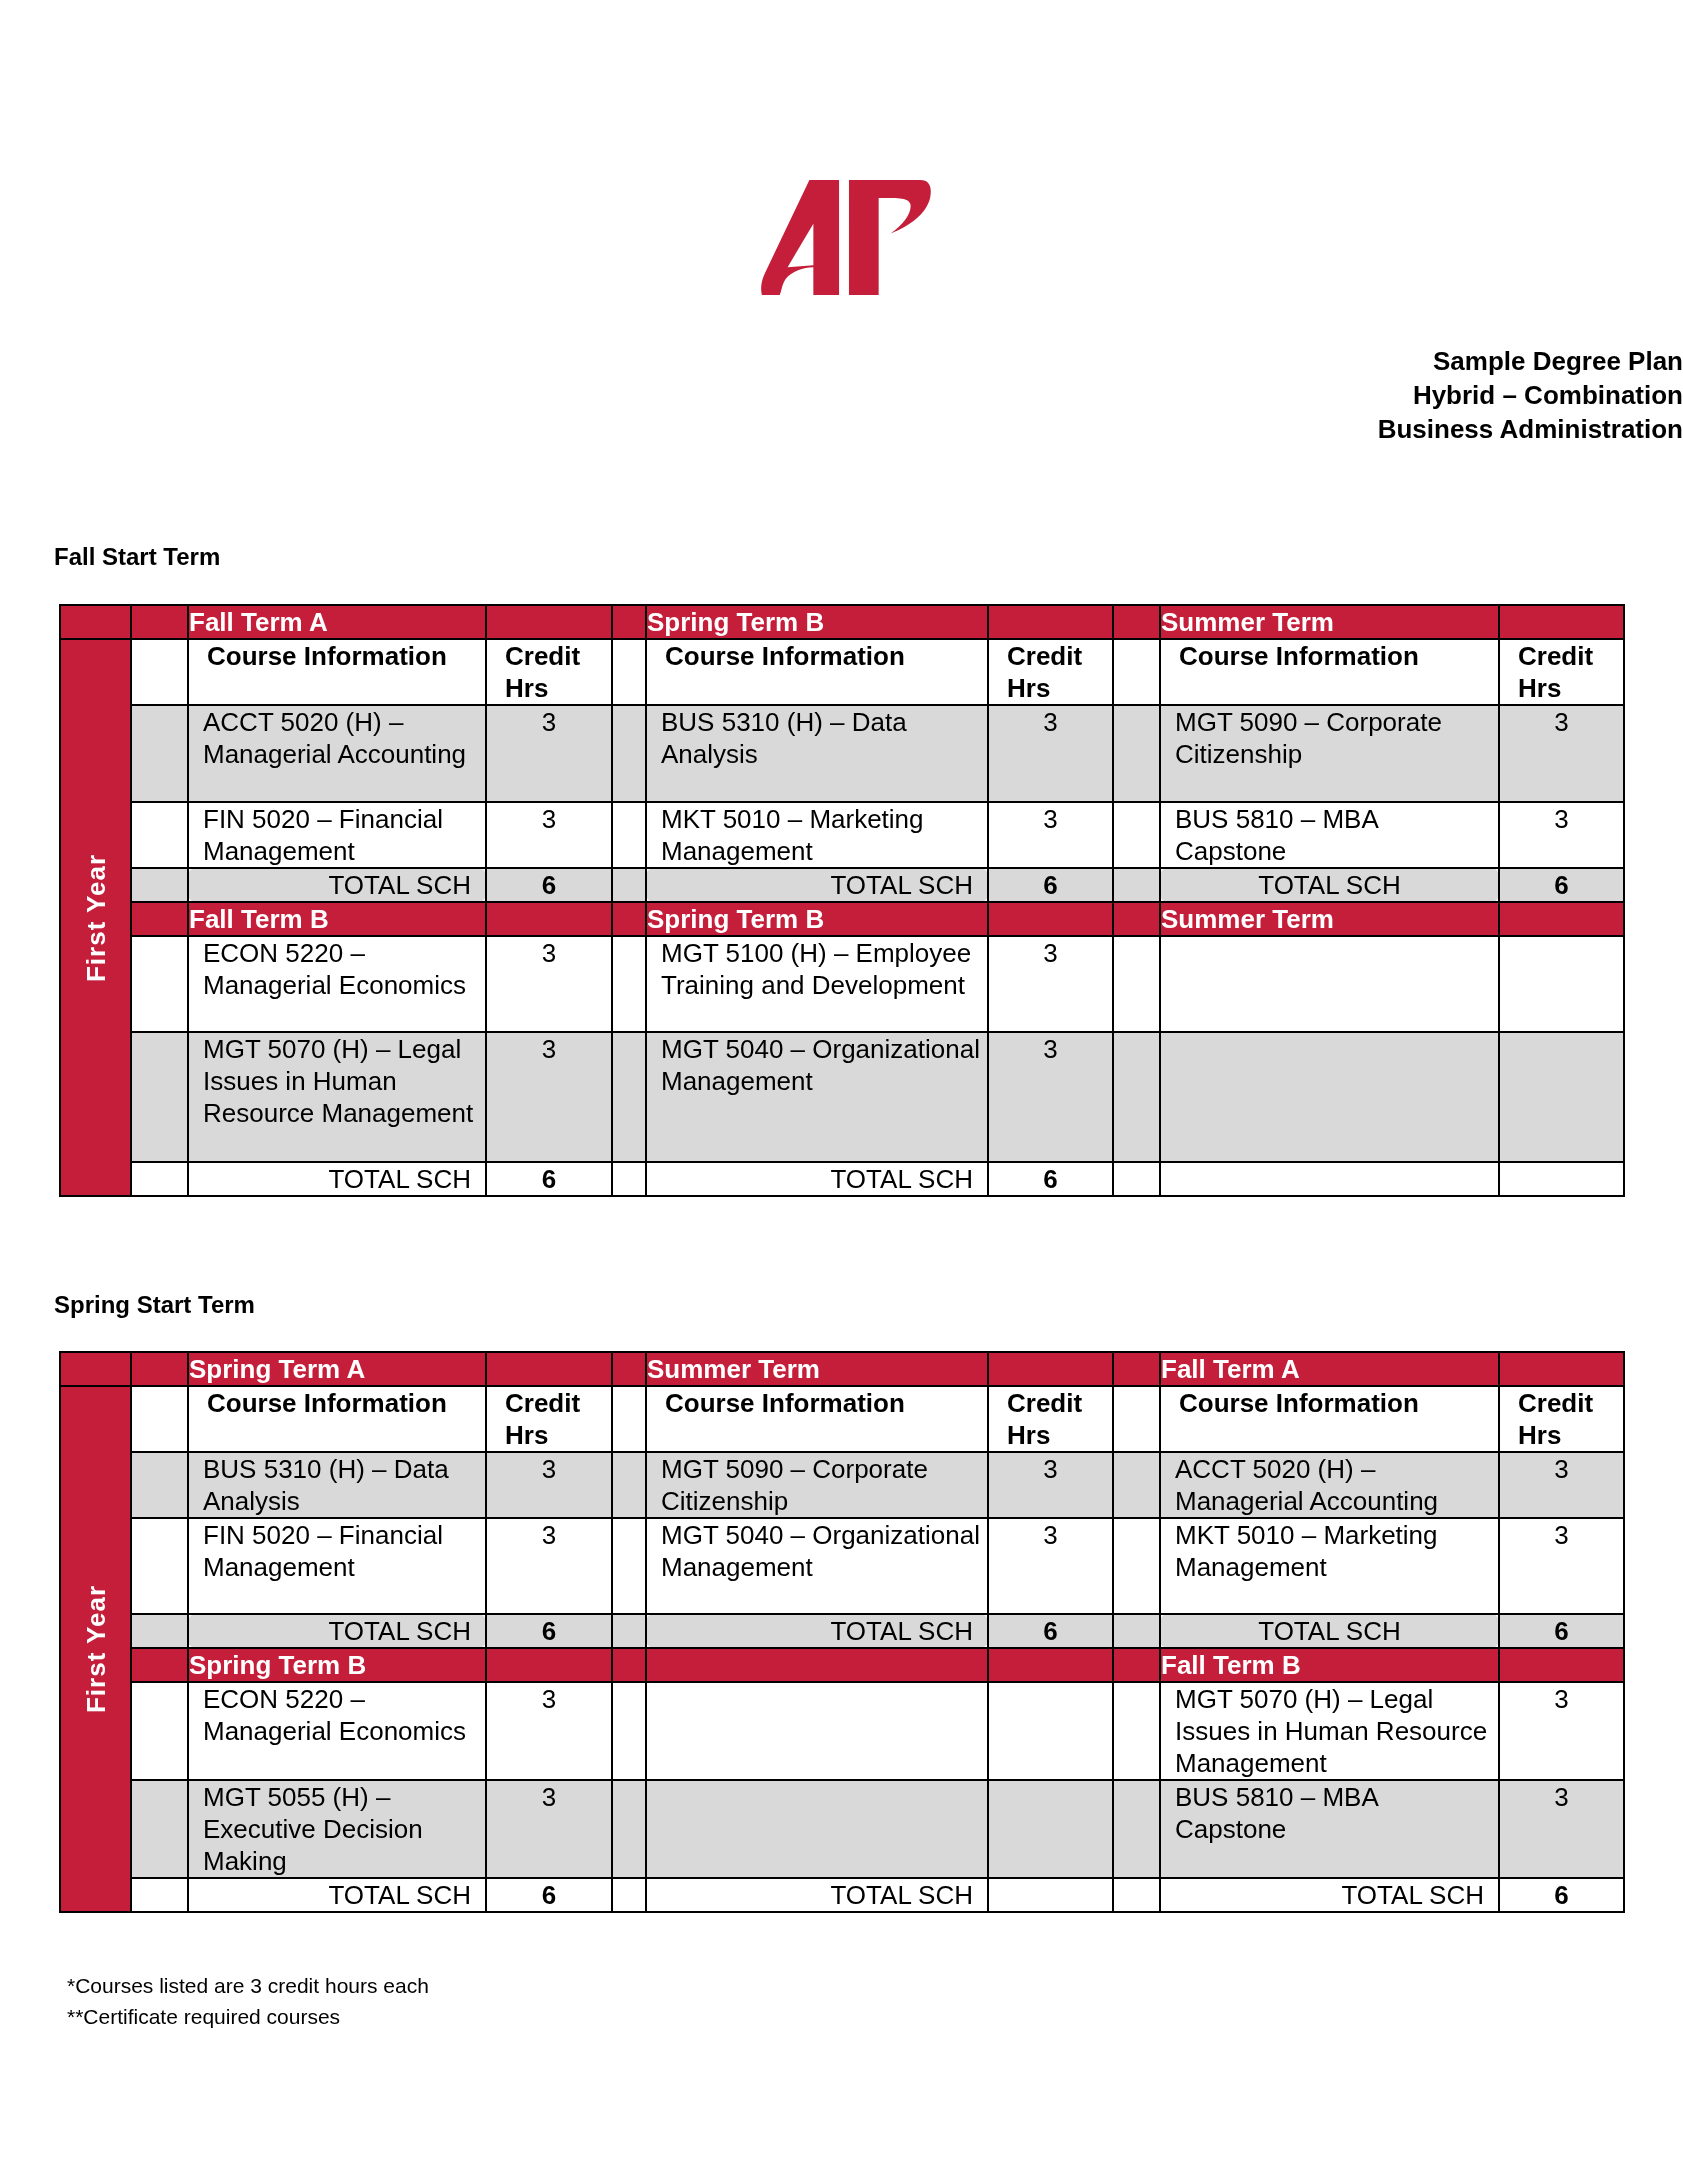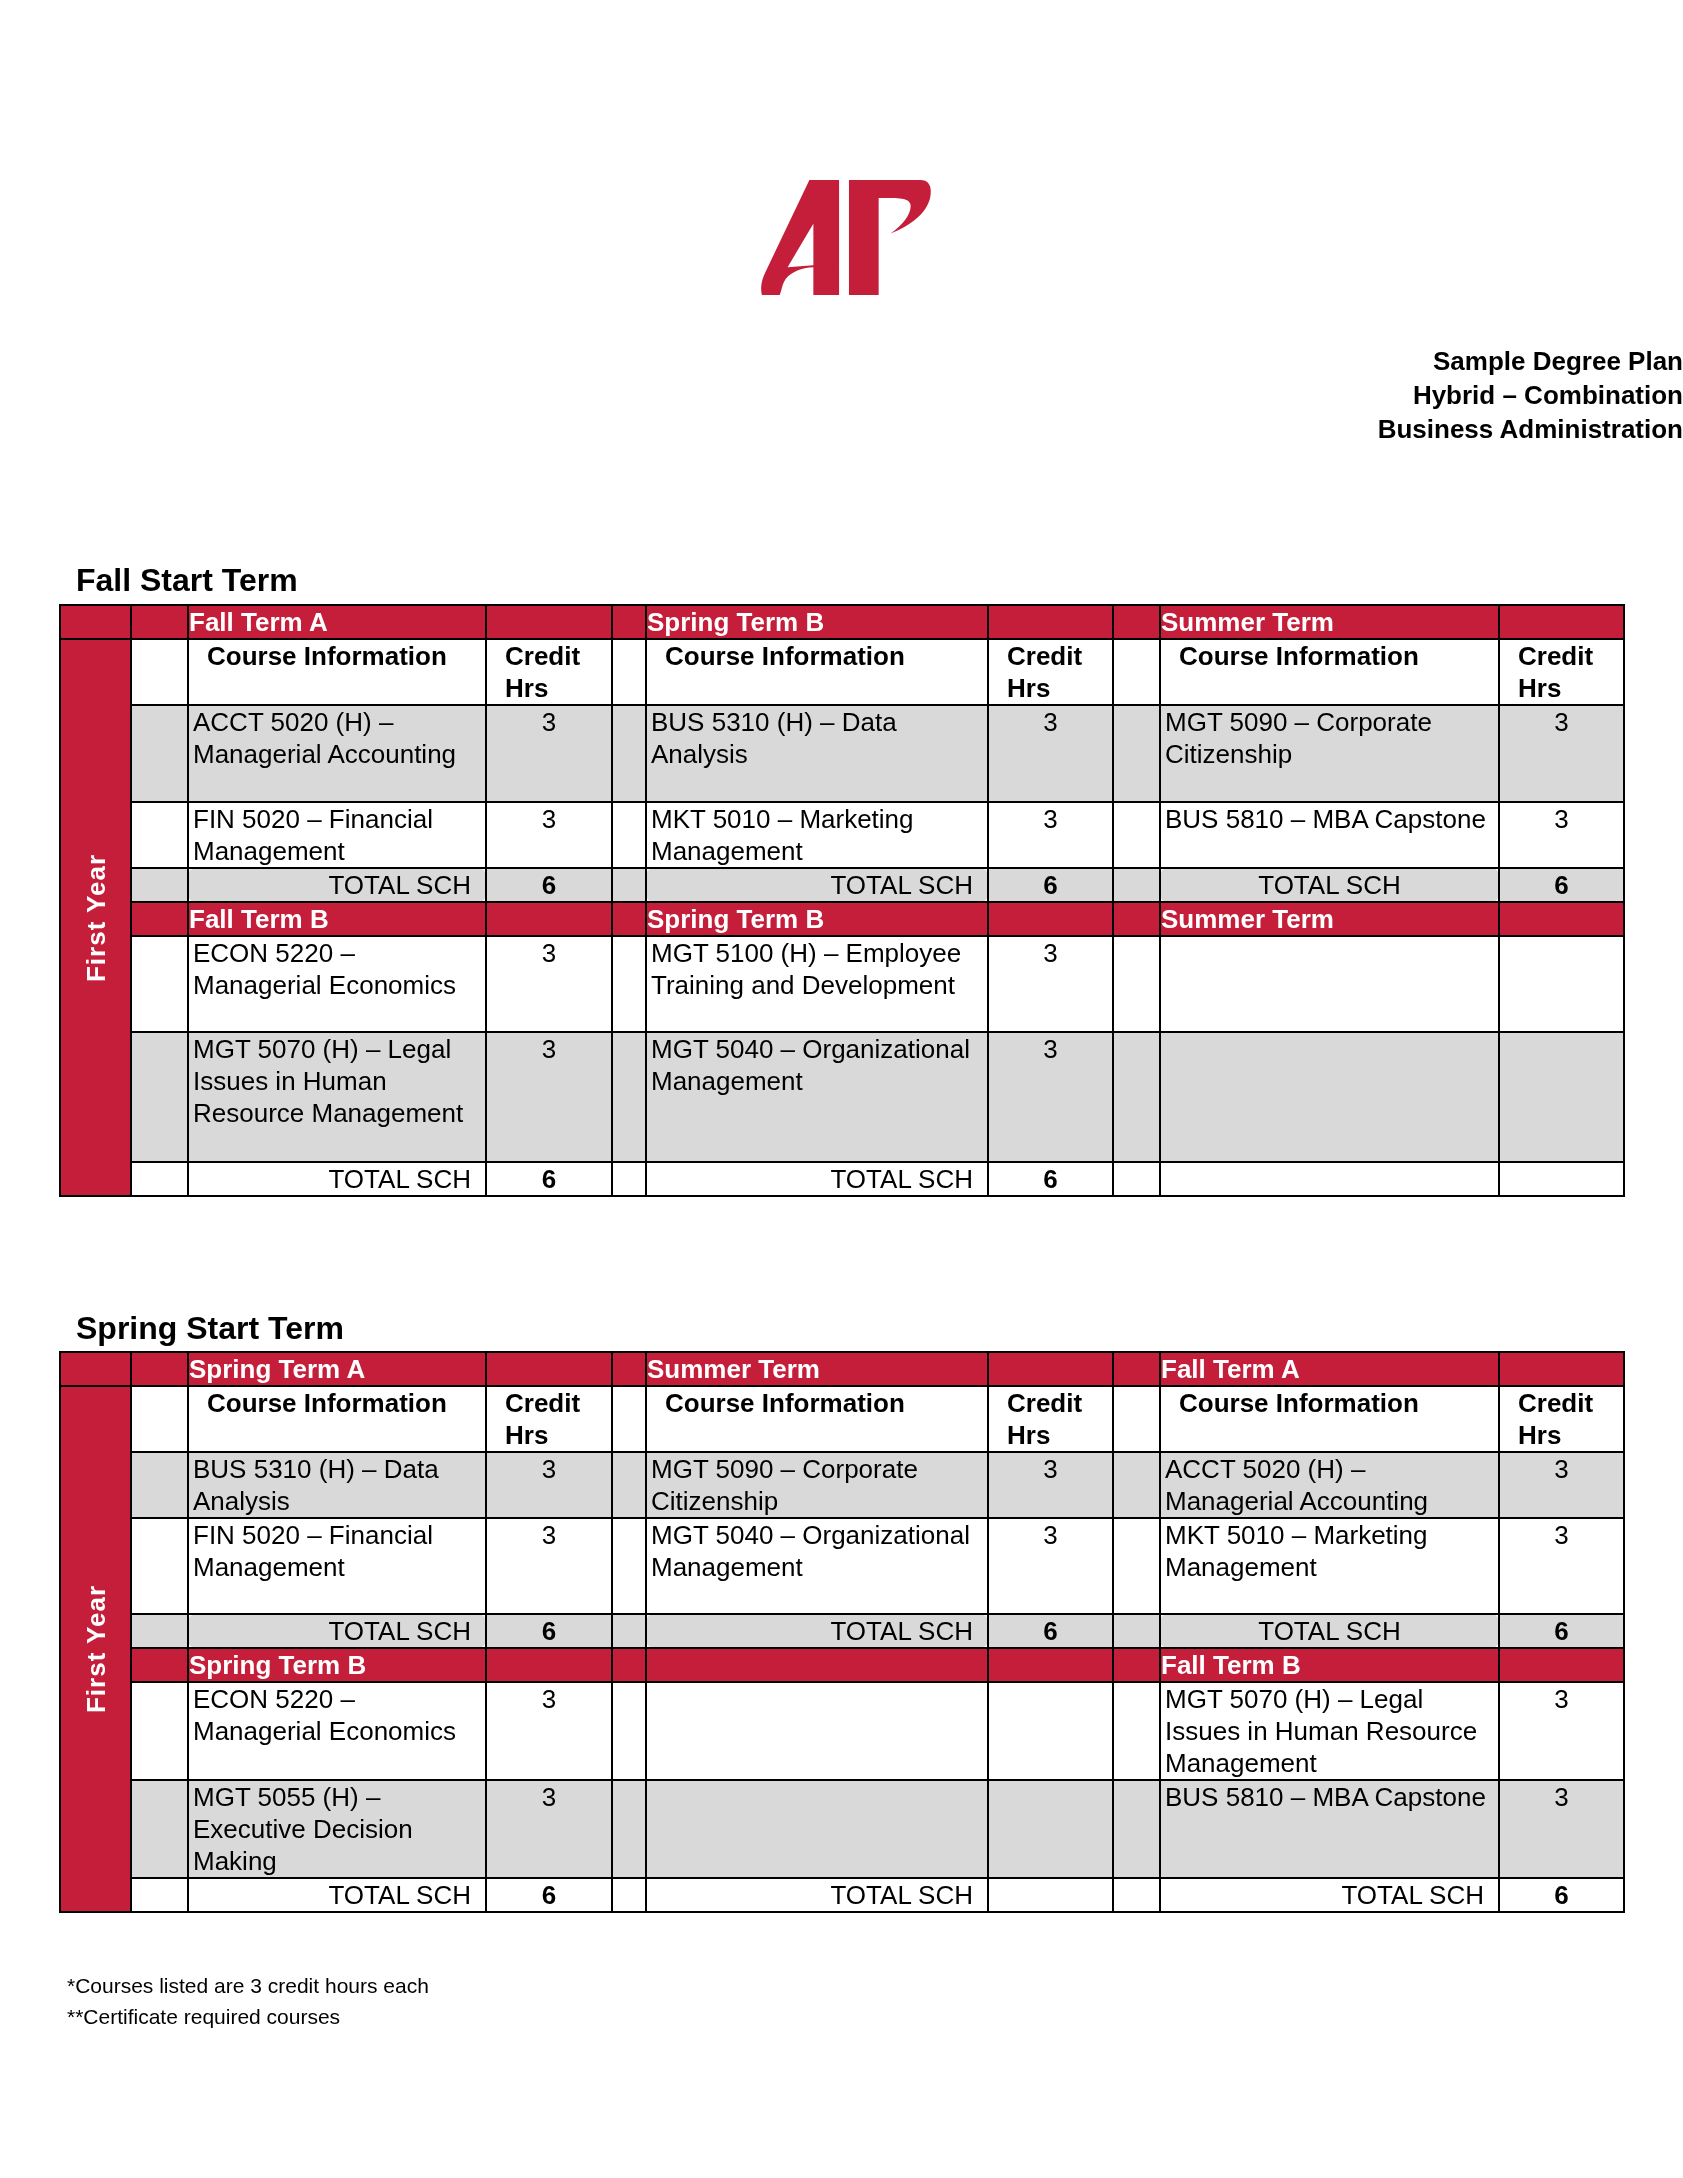--- a/index.html
+++ b/index.html
@@ -1,27 +1,27 @@
 <!DOCTYPE html>
 <html><head>
 <meta charset="utf-8">
 <style>
   html, body { margin: 0; padding: 0; background: #ffffff; }
   body { width: 1683px; height: 2178px; position: relative; font-family: "Liberation Sans", sans-serif; color: #000; }
   .logo { position: absolute; left: 752px; top: 168px; width: 188px; height: 139px; }
   .title-block { position: absolute; left: 0; top: 344px; width: 1683px; text-align: right; font-weight: bold; font-size: 26px; line-height: 34px; }
-  .section-title { position: absolute; left: 76px; font-weight: bold; font-size: 32px; margin-top: 19px; }
+  .section-title { position: absolute; left: 54px; font-weight: bold; font-size: 24px; }
   .plan { position: absolute; left: 59px; border-collapse: collapse; table-layout: fixed; width: 1562px; }
   .plan td { border: 2.5px solid #000; padding: 0; vertical-align: top; font-size: 26px; line-height: 32px; overflow: hidden; }
   .plan td.red { background: #C41E3A; color: #fff; font-weight: bold; }
   .plan td.gray { background: #D9D9D9; }
   .plan td.white { background: #fff; }
   .plan td.term { }
   .plan td.colhdr { font-weight: bold; padding-left: 18px; }
-  .plan td.course { padding-left: 4px; padding-right: 6px; margin-left: 10px; }
+  .plan td.course { padding-left: 14px; padding-right: 6px; margin-left: 10px; }
   .plan td.credit { text-align: center; }
   .plan td.total-label { font-weight: normal; text-align: right; padding-right: 14px; border-radius: 8px; }
   .plan td.total-label.center { text-align: center; padding-right: 0; }
   .plan td.total-val { font-weight: bold; text-align: center; }
   .plan td.year { background: #C41E3A; position: relative; }
   .year-label { position: absolute; left: 50%; top: 50%; transform: translate(-50%, -50%) rotate(-90deg); white-space: nowrap; color: #fff; font-weight: bold; font-size: 26px; letter-spacing: 1px; }
   .notes { position: absolute; left: 59px; top: 1970px; font-size: 21px; line-height: 31px; margin-left: 8px; }
 </style>
 </head>
 <body>

